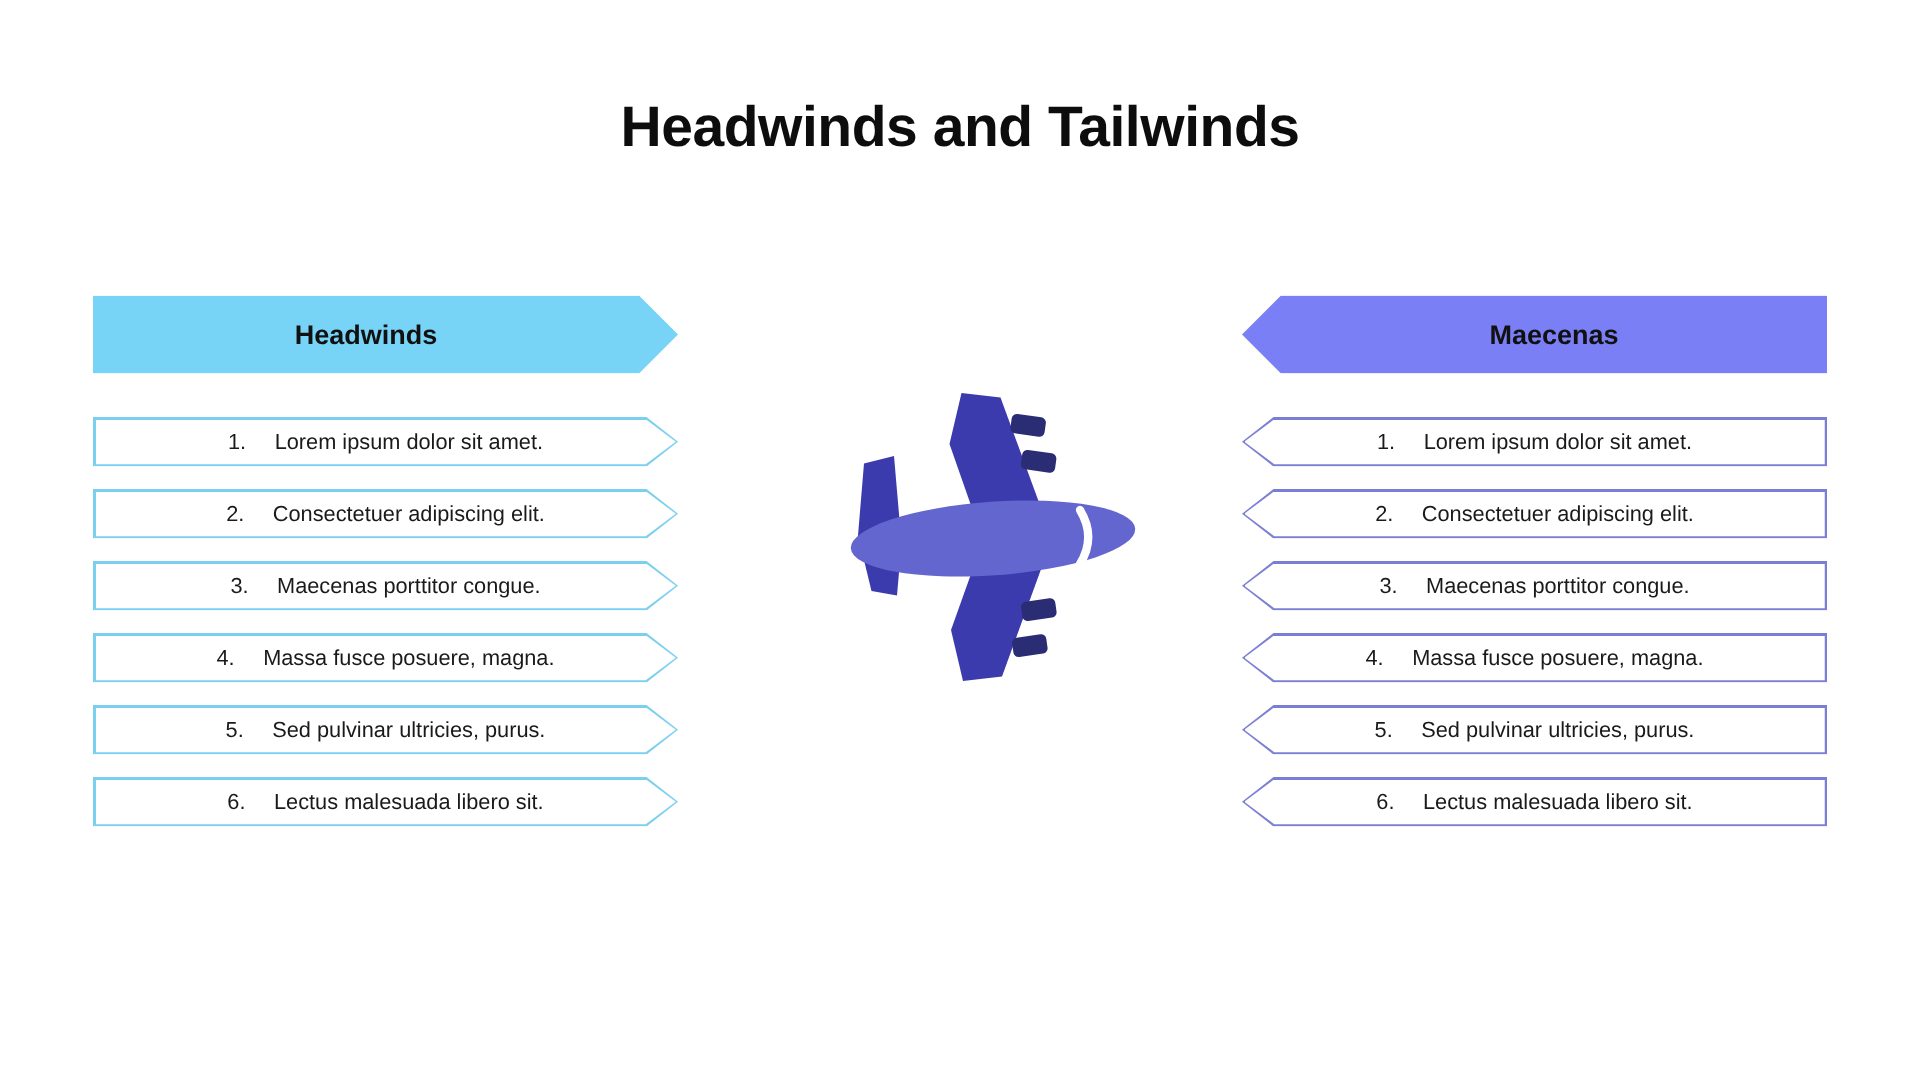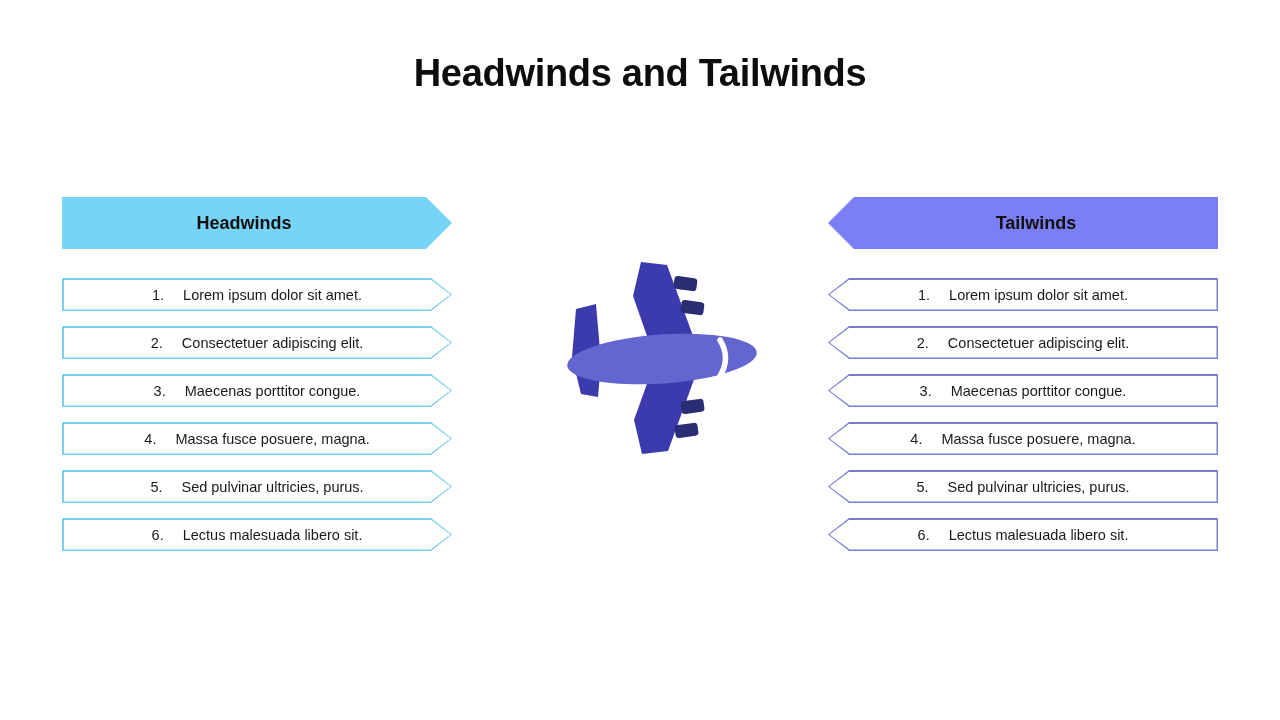--- a/index.html
+++ b/index.html
@@ -11,21 +11,21 @@
     height: 720px;
     background: #ffffff;
     font-family: "Liberation Sans", sans-serif;
     overflow: hidden;
     position: relative;
   }
 
   
   #slide-title {
     position: absolute;
-    top: 52px;
+    top: 64px;
     left: 0;
     width: 1280px;
     text-align: center;
     font-size: 38px;
     font-weight: bold;
     color: #0d0d0d;
     letter-spacing: -0.3px;
     white-space: nowrap;
   }
 
@@ -189,21 +189,21 @@
         <div class="row-text">
           <span class="row-num">6.</span>
           <span>Lectus malesuada libero sit.</span>
         </div>
       </div>
     </div>
 </div>
 
 <div class="column" id="headwinds-column">
   <div class="panel-header left-arrow" id="headwinds-header" style="background: rgb(123, 127, 245);">
-    <span>Tailwinds</span>
+    <span>Maecenas</span>
   </div>
   <div class="panel-list" id="headwinds-list">
       <div class="list-row">
         <div class="row-shape left-arrow">
           <div class="outer" style="background: rgb(123, 127, 212);"></div>
           <div class="inner"></div>
         </div>
         <div class="row-text">
           <span class="row-num">1.</span>
           <span>Lorem ipsum dolor sit amet.</span>

